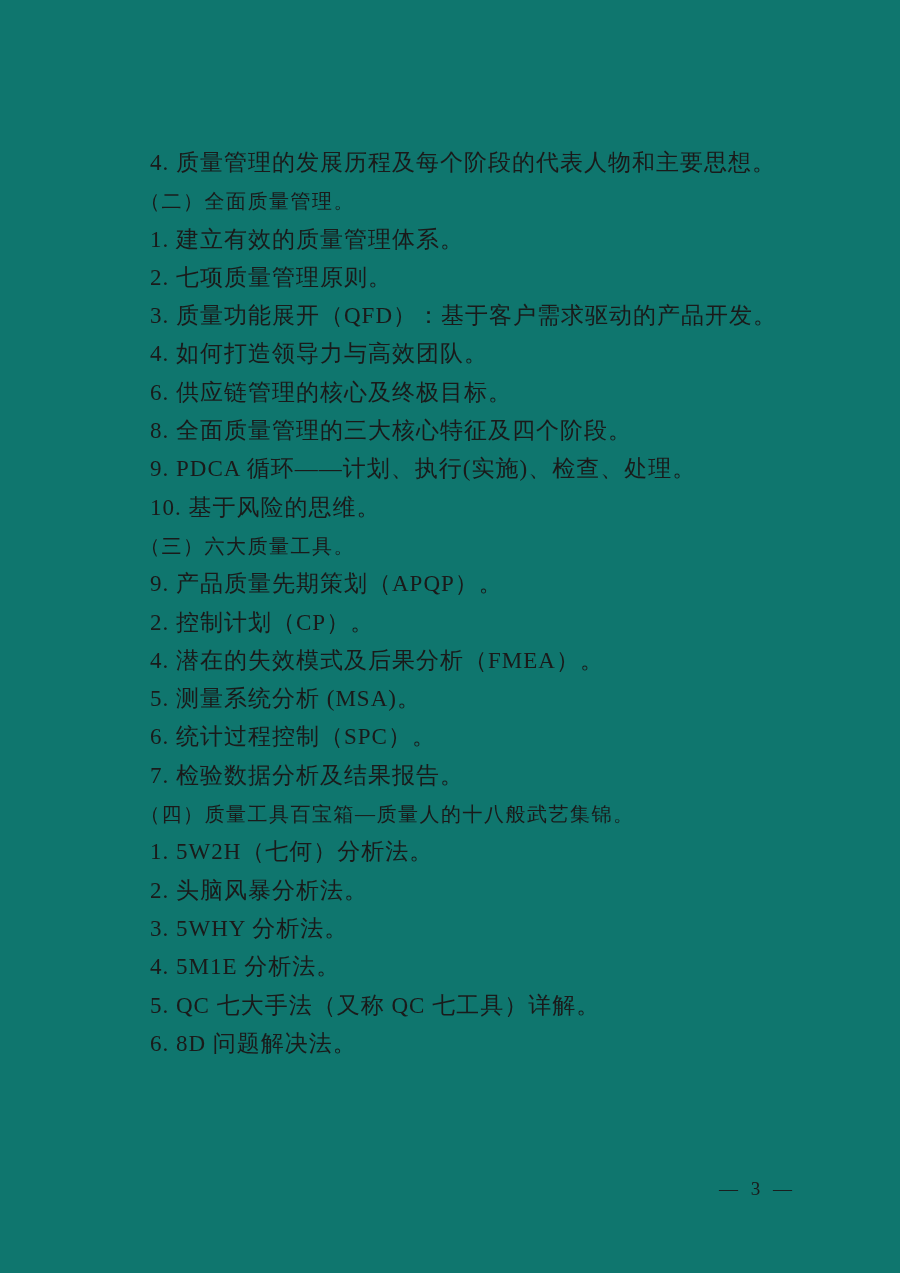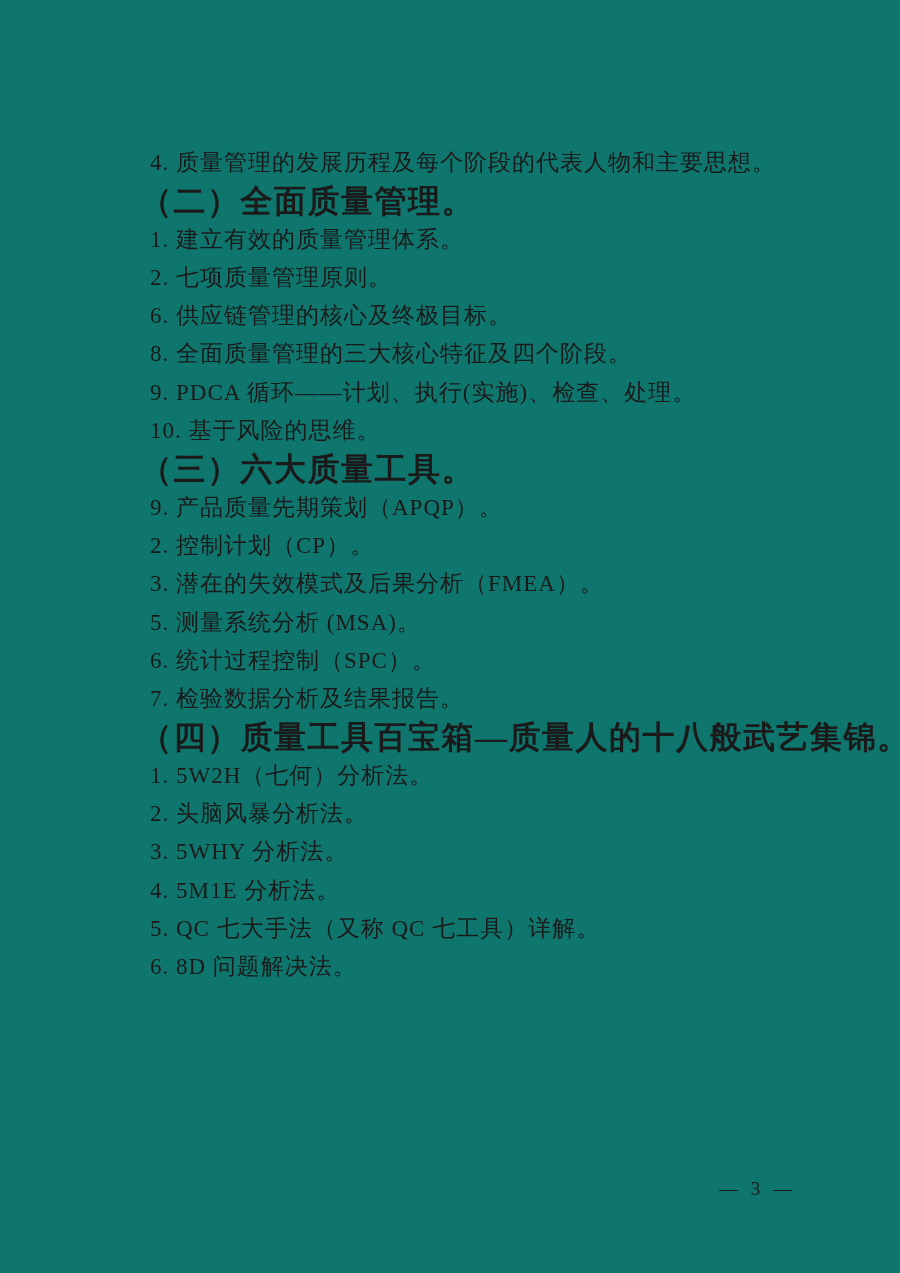--- a/index.html
+++ b/index.html
@@ -24,22 +24,22 @@
   }
   .line {
     height: 38.3px;
     line-height: 38.3px;
     font-size: 23px;
     letter-spacing: 1px;
     white-space: nowrap;
     font-weight: 400;
   }
   .line.heading {
-    font-weight: 700;
-    font-size: 32px;
+    font-weight: 400;
+    font-size: 20px;
     letter-spacing: 1.5px;
     margin-left: -10px;
   }
   .page-number {
     position: absolute;
     top: 1176px;
     right: 104px;
     font-size: 19px;
     letter-spacing: 4px;
     line-height: 26px;
@@ -49,28 +49,30 @@
 </style>
 </head>
 <body>
 
 <div class="page">
   <div class="doc-body">
       <div class="line item">4. 质量管理的发展历程及每个阶段的代表人物和主要思想。</div>
       <div class="line heading">（二）全面质量管理。</div>
       <div class="line item">1. 建立有效的质量管理体系。</div>
       <div class="line item">2. 七项质量管理原则。</div>
+      <div class="line item">3. 质量功能展开（QFD）：基于客户需求驱动的产品开发。</div>
+      <div class="line item">4. 如何打造领导力与高效团队。</div>
       <div class="line item">6. 供应链管理的核心及终极目标。</div>
       <div class="line item">8. 全面质量管理的三大核心特征及四个阶段。</div>
       <div class="line item">9. PDCA 循环——计划、执行(实施)、检查、处理。</div>
       <div class="line item">10. 基于风险的思维。</div>
       <div class="line heading">（三）六大质量工具。</div>
       <div class="line item">9. 产品质量先期策划（APQP）。</div>
       <div class="line item">2. 控制计划（CP）。</div>
-      <div class="line item">3. 潜在的失效模式及后果分析（FMEA）。</div>
+      <div class="line item">4. 潜在的失效模式及后果分析（FMEA）。</div>
       <div class="line item">5. 测量系统分析 (MSA)。</div>
       <div class="line item">6. 统计过程控制（SPC）。</div>
       <div class="line item">7. 检验数据分析及结果报告。</div>
       <div class="line heading">（四）质量工具百宝箱—质量人的十八般武艺集锦。</div>
       <div class="line item">1. 5W2H（七何）分析法。</div>
       <div class="line item">2. 头脑风暴分析法。</div>
       <div class="line item">3. 5WHY 分析法。</div>
       <div class="line item">4. 5M1E 分析法。</div>
       <div class="line item">5. QC 七大手法（又称 QC 七工具）详解。</div>
       <div class="line item">6. 8D 问题解决法。</div>

